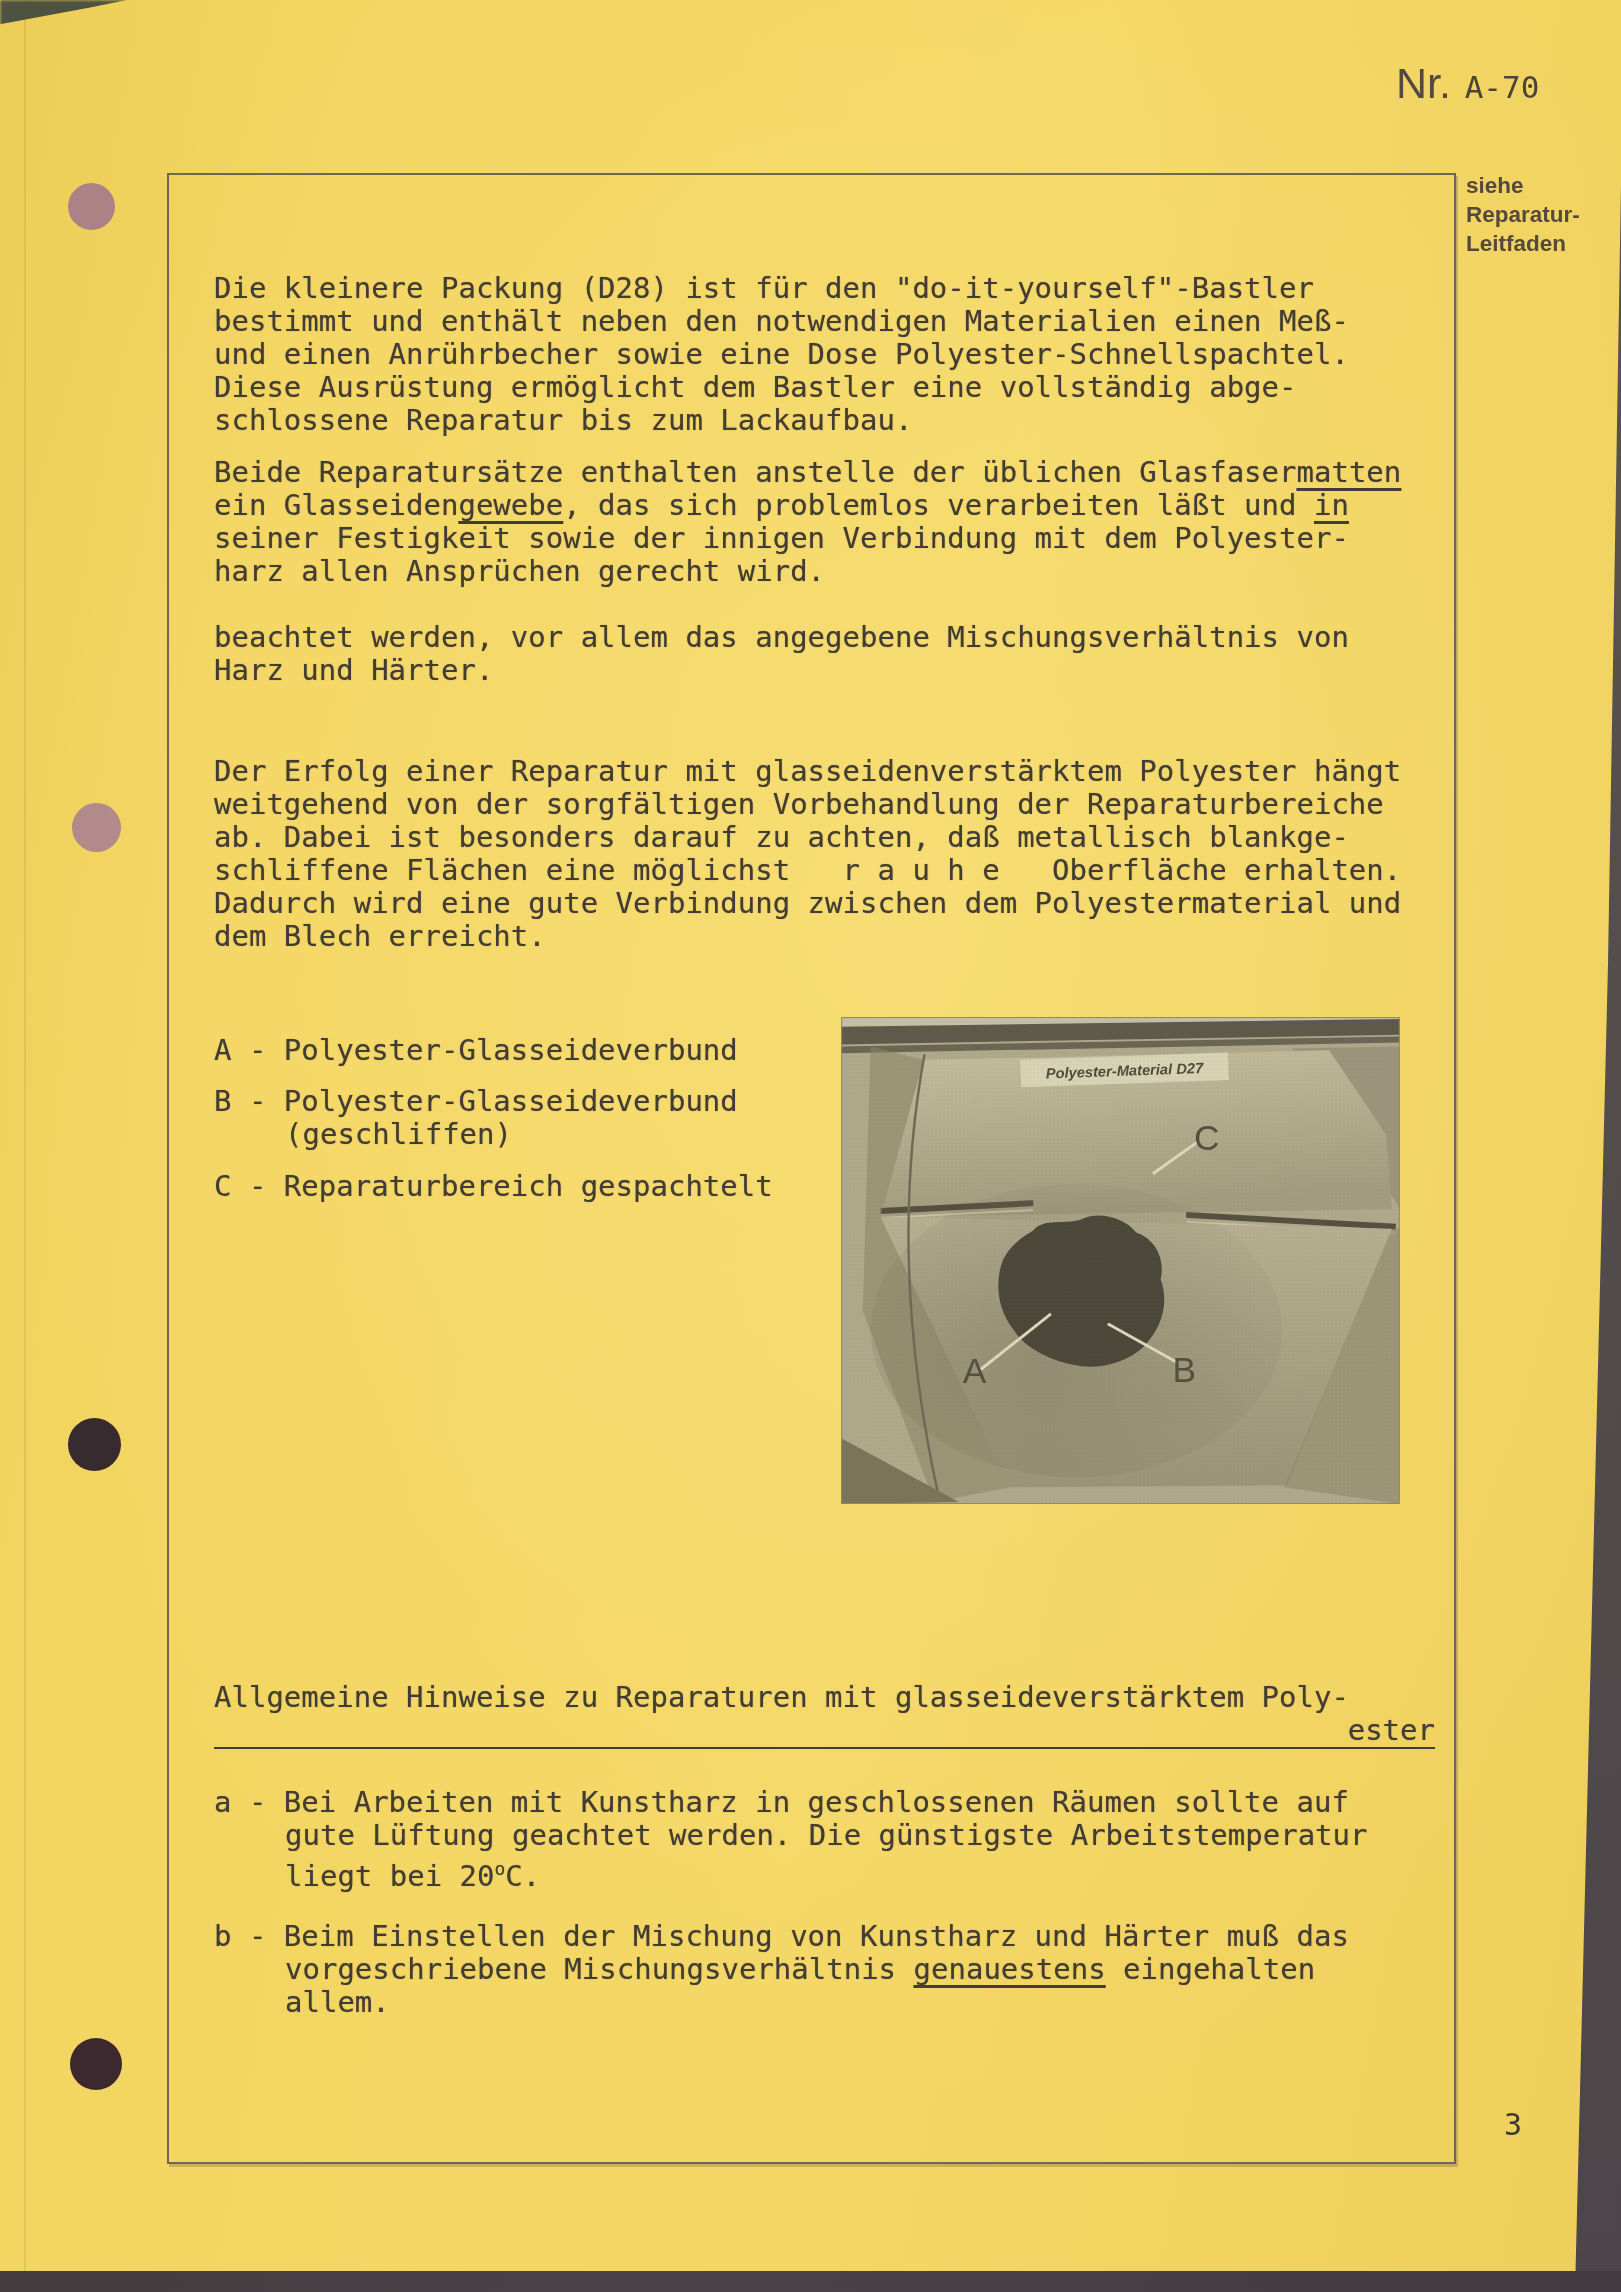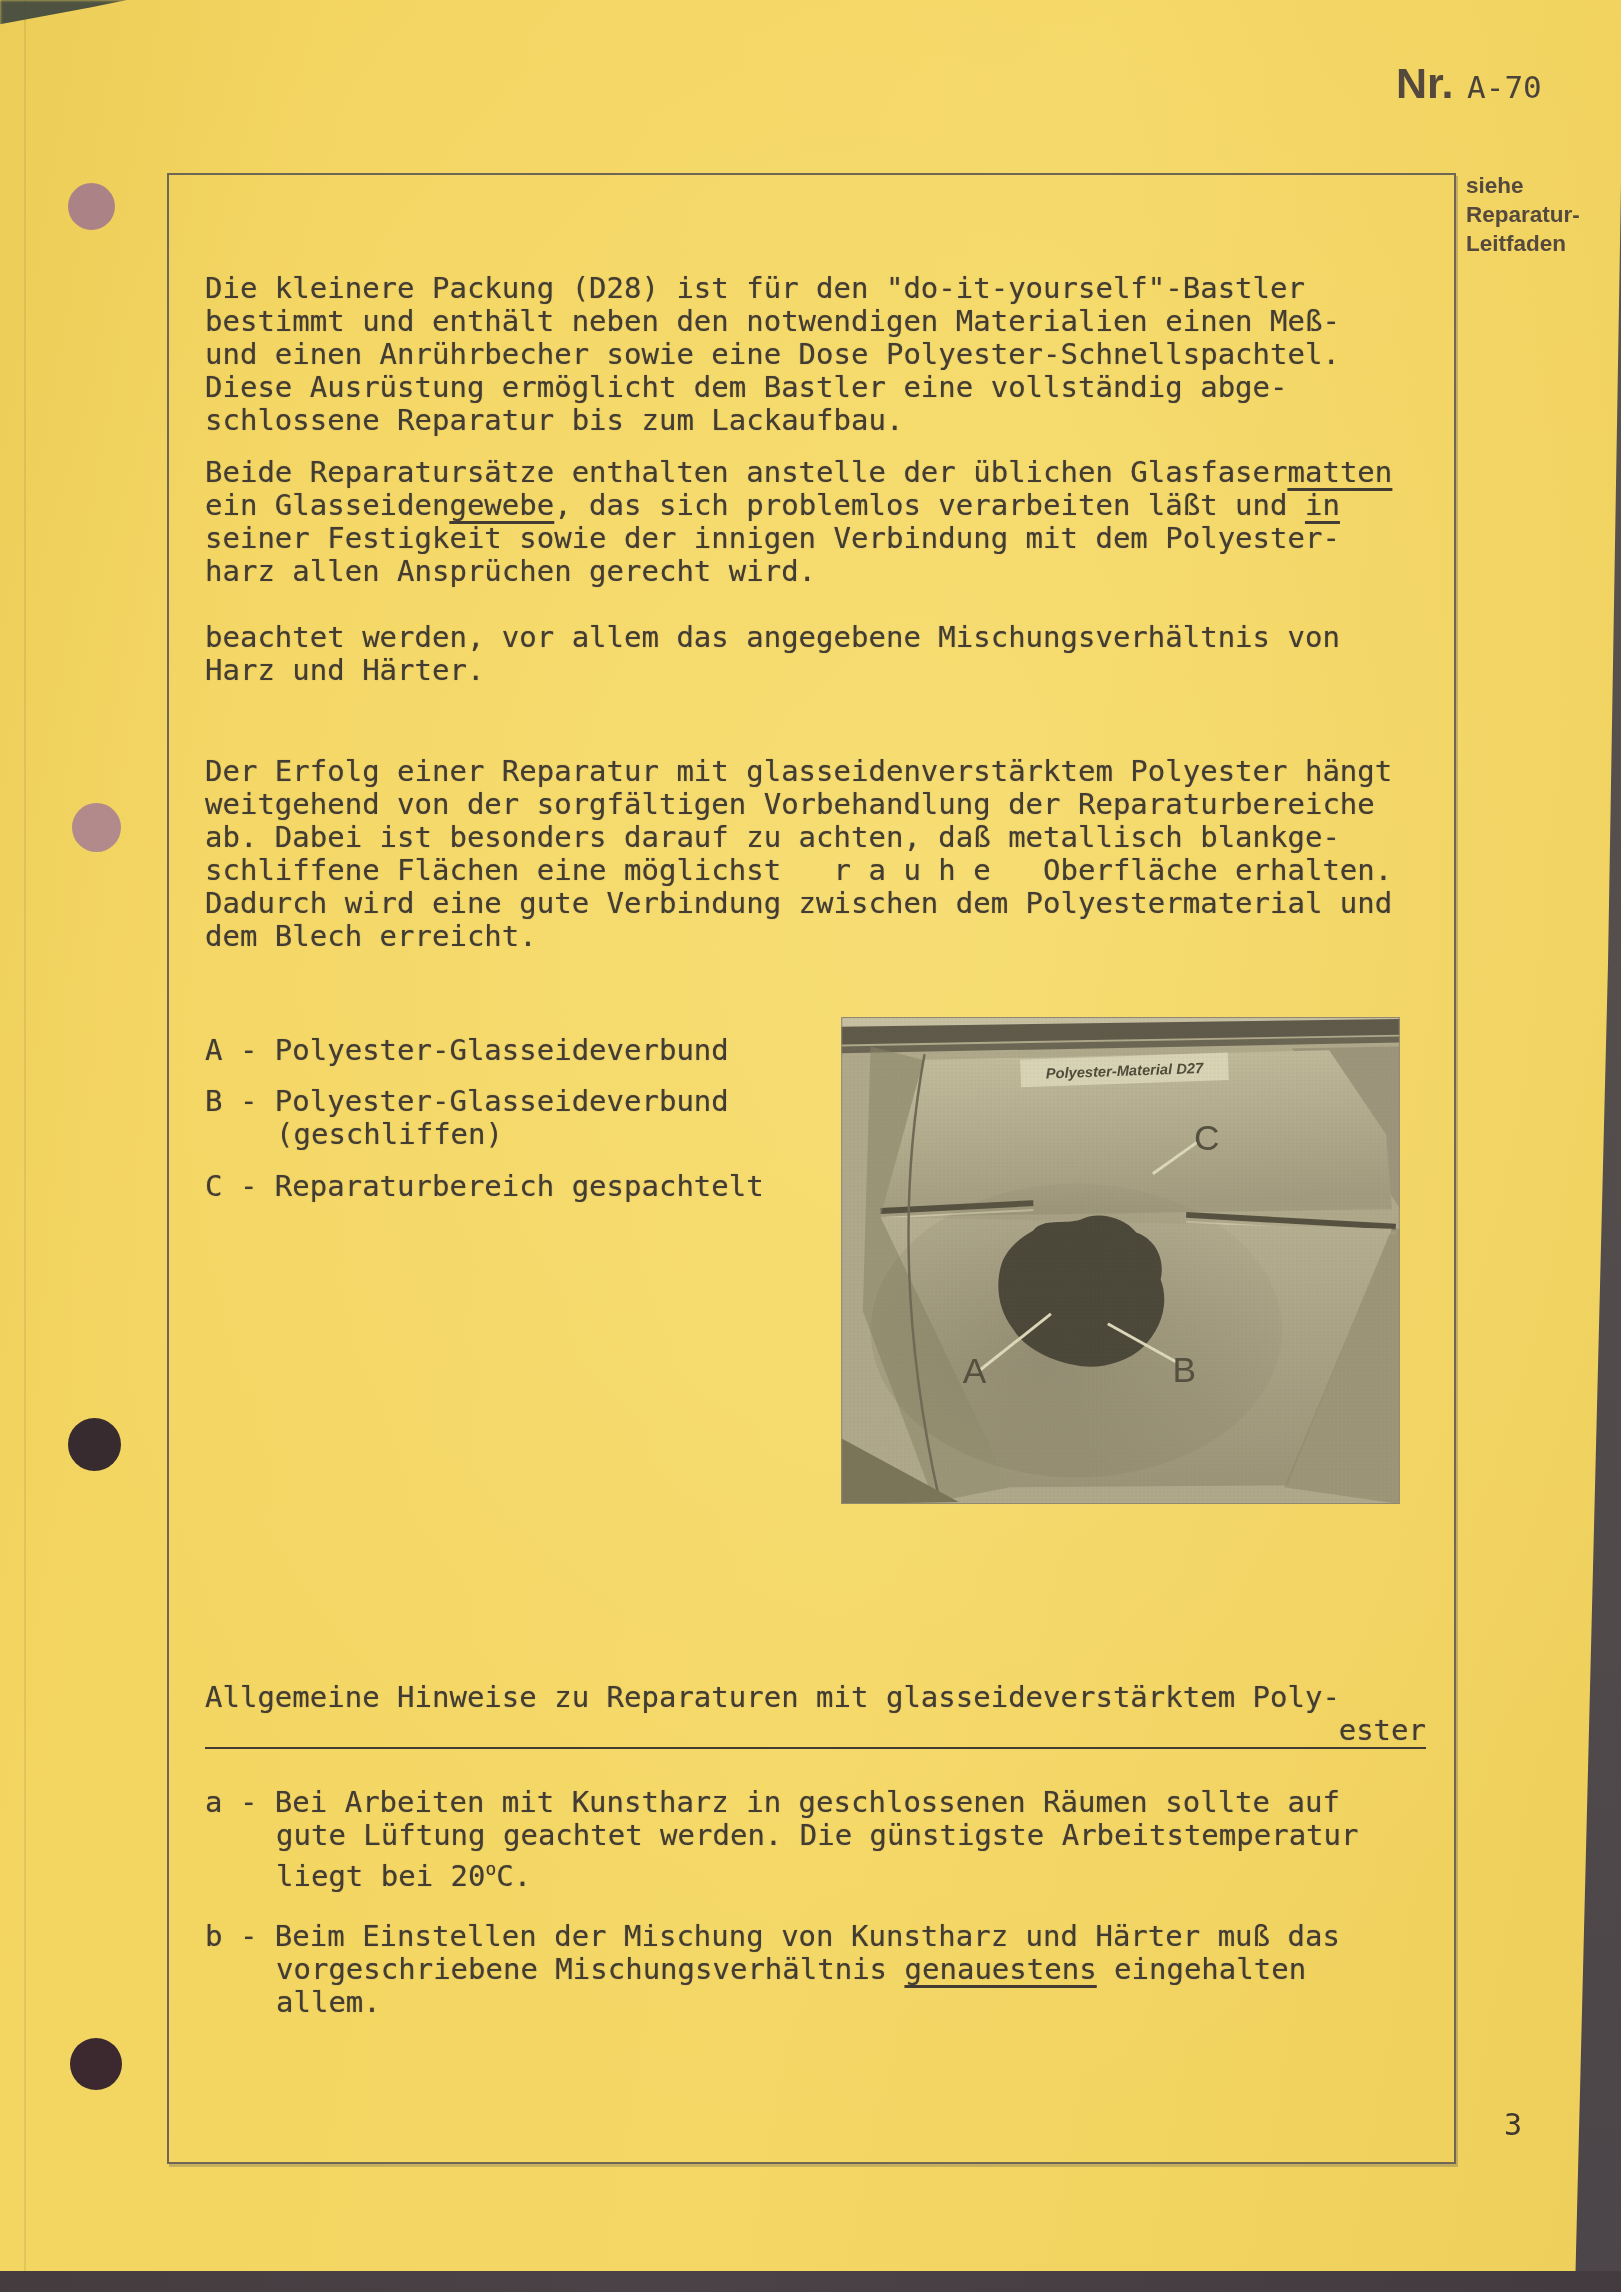--- a/index.html
+++ b/index.html
@@ -34,38 +34,38 @@
     background:rgba(90,70,30,0.10);
   }
   .hole{position:absolute;border-radius:50%;}
   .hole-1{left:68px;top:183px;width:47px;height:47px;background:var(--c-hole-pink,#ab8386);}
   .hole-2{left:72px;top:803px;width:49px;height:49px;background:#b28a8c;}
   .hole-3{left:68px;top:1418px;width:53px;height:53px;background:var(--c-hole-dark,#372b30);}
   .hole-4{left:70px;top:2038px;width:52px;height:52px;background:#3c2930;}
   
   .doc-number{position:absolute;left:1396px;top:59px;white-space:nowrap;}
   .doc-number .nr{
-    font-family:"Liberation Sans",sans-serif;font-weight:bold;
+    font-family:"Liberation Sans",sans-serif;font-weight:normal;
     font-size:43px;color:var(--c-label,#55493d);letter-spacing:0;
   }
   .doc-number .num{font-size:31px;margin-left:13.7px;color:#4a433a;}
   .margin-note{
     position:absolute;left:1466px;top:171px;
     font-family:"Liberation Sans",sans-serif;font-weight:bold;
     font-size:22.5px;line-height:29px;color:var(--c-label,#55493d);
   }
   .page-number{position:absolute;left:1504px;top:2107px;font-size:30px;color:#3f382f;}
   
   .frame{
     position:absolute;left:167px;top:173px;width:1285px;height:1987px;
     border:2px solid var(--c-border,#6e6756);
     box-shadow:2px 2.9px 0 rgba(110,103,86,0.35);
   }
   
-  .tblock{position:absolute;left:205px;width:1221px;font-size:29px;}
+  .tblock{position:absolute;left:214px;width:1221px;font-size:29px;}
   .tblock .line{
     height:33px;line-height:33px;white-space:pre;
     text-shadow:0 0 1px rgba(67,60,51,0.55);
   }
   .tblock .line.indent{padding-left:71px;}
   .tblock .line.rule{border-bottom:2.9px solid var(--c-ink,#433c33);text-align:right;}
   .tblock span.u{text-decoration:underline;text-decoration-thickness:2.5px;text-underline-offset:5.9px;}
   .tblock span.sup{font-size:0.62em;vertical-align:10.8px;}
   #p1{top:272px;} #p2{top:456px;} #p3{top:621px;} #p4{top:755px;}
   #legend-a{top:1034px;} #legend-b{top:1085px;} #legend-c{top:1170px;}

